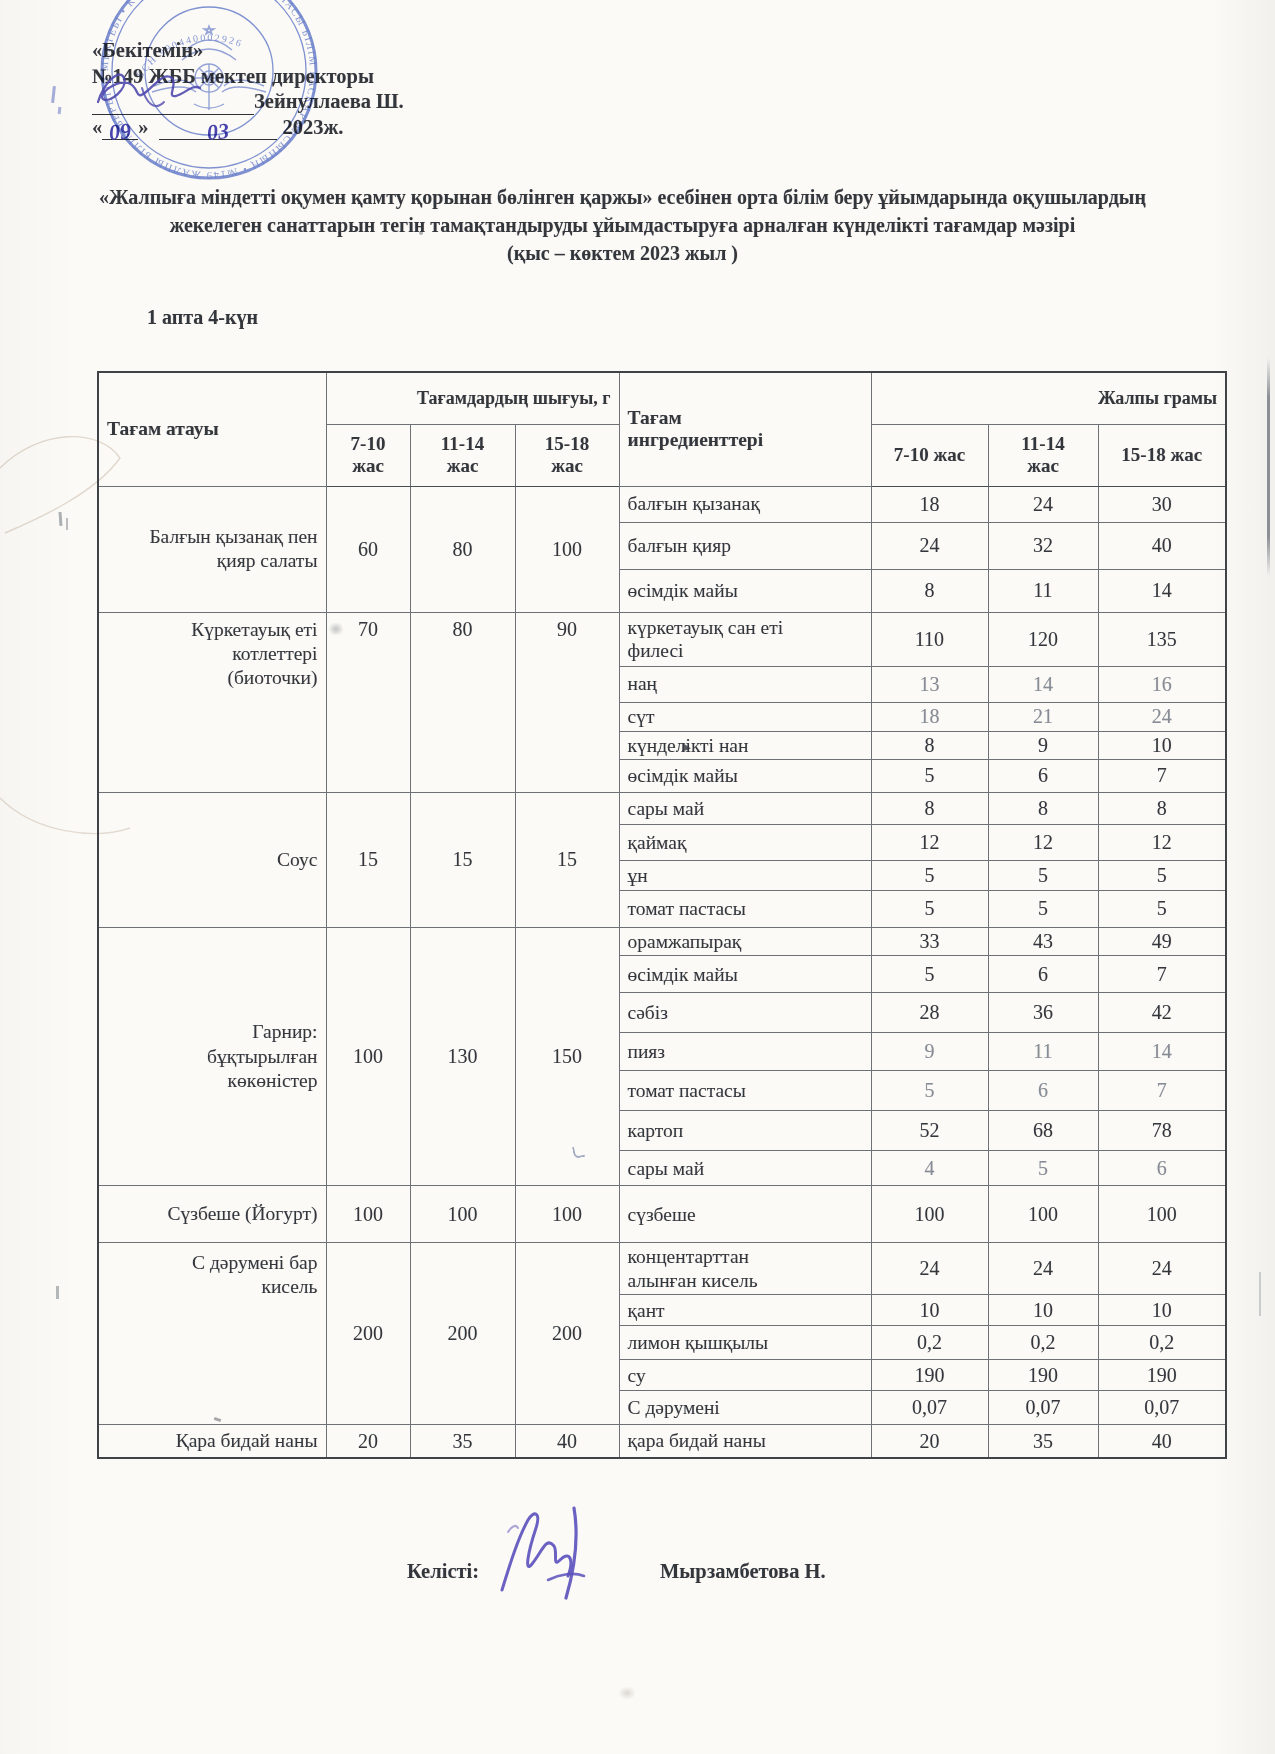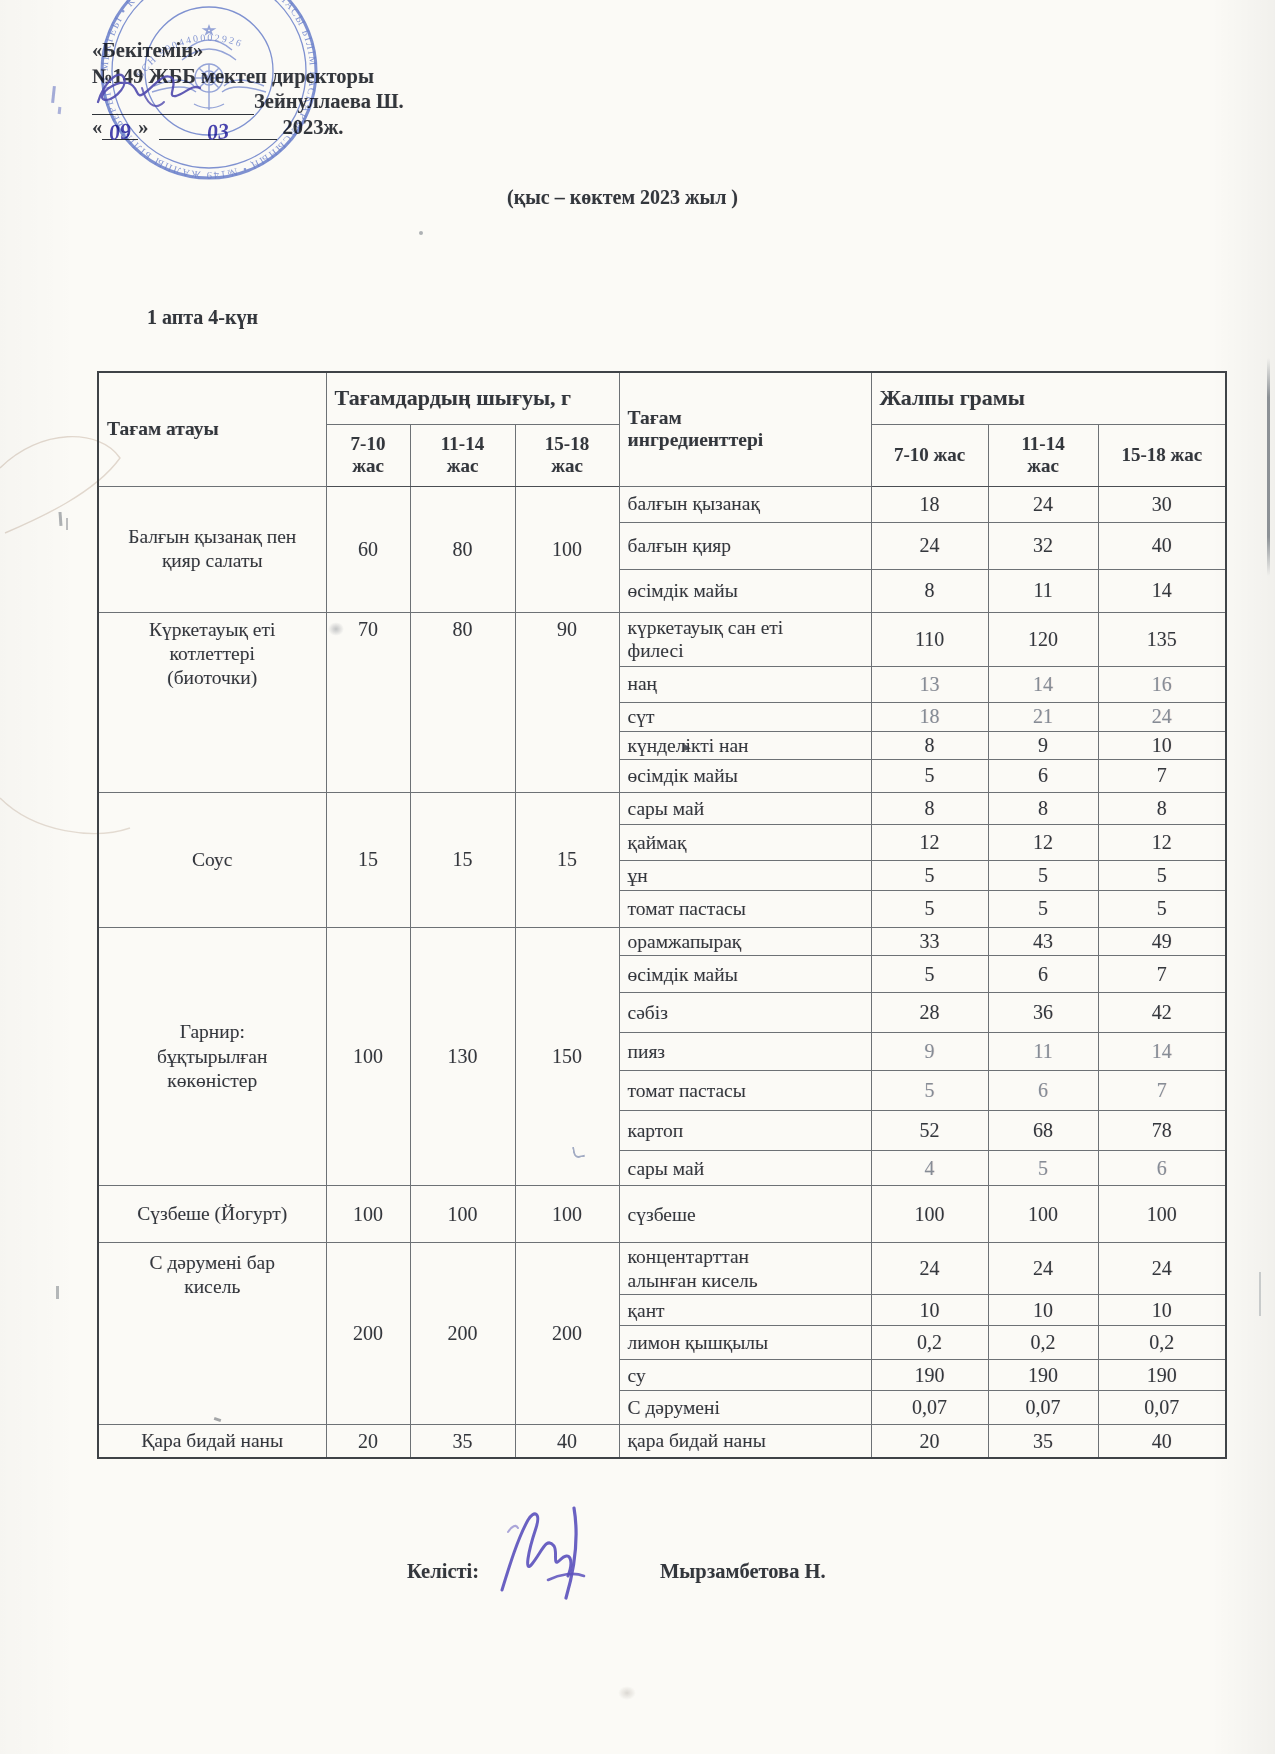--- a/index.html
+++ b/index.html
@@ -33,26 +33,26 @@
   
   .menu-table{
     position:absolute; left:97px; top:371px; width:1128px;
     border-collapse:collapse; table-layout:fixed; font-size:19.5px;
     z-index:2;
   }
   .menu-table th,.menu-table td{ border:1px solid #6d7175; padding:2px 8px; }
   .menu-table{ border:2px solid #3f4347; }
   .menu-table thead th{ font-weight:bold; background:transparent; }
   .th-dish{ text-align:left; padding-left:10px; }
-  .th-group{ text-align:left; font-size:22px;}
+  .th-group{ text-align:right; font-size:18px;}
   .th-ingr{ text-align:left; padding-left:10px; white-space:pre-line;}
   .th-age{ text-align:center; font-size:19px; line-height:1.18; white-space:pre-line; }
   .menu-table thead tr.h2 th{ border-bottom:1.6px solid #4a4e53; }
 
-  .dish-cell{ text-align:center; padding-left:9px; line-height:1.24; white-space:pre-line; vertical-align:middle;}
+  .dish-cell{ text-align:right; padding-left:9px; line-height:1.24; white-space:pre-line; vertical-align:middle;}
   .ingr-cell{ text-align:left; padding-left:12px; line-height:1.2; white-space:pre-line; vertical-align:middle;}
   .num-cell{ text-align:center; font-size:20px; vertical-align:middle;}
   tr.block-start td{ border-top:1.6px solid #494d52; }
   .menu-table tbody tr:not(.block-start) td{ border-top:1px solid #9599a0; }
   .menu-table tbody tr:nth-child(4n+1):not(.block-start) td{ border-top-color:#a3887c; }
   .menu-table tbody tr:nth-child(4n+3):not(.block-start) td{ border-top-color:#7d958c; }
   tr.b1 .dish-cell, tr.b1 .out-cell{ vertical-align:top; padding-top:5px; }
   tr.b5 .dish-cell{ vertical-align:top; padding-top:8px; }
   tr.faded .num-cell{ color:#868c95; }
 
@@ -132,20 +132,21 @@
       <span>«</span><span class="u u-day"><span class="hw">09</span></span><span>»</span><span class="u u-month"><span class="hw">03</span></span><span>2023ж.</span>
     </div>
   </div>
 
   <svg class="appr-sign" width="170" height="66" viewBox="0 0 170 66">
     <path d="M8 44 C14 24 30 10 34 20 C38 30 20 46 13 41 C8 37 24 22 38 25 C50 28 44 44 56 34 C66 26 74 14 82 20 C88 26 76 40 86 38 C96 35 102 26 110 30" fill="none" stroke="#4f49ae" stroke-width="2.3" stroke-linecap="round" opacity="0.9"></path>
     <path d="M52 30 C56 44 64 54 74 44" fill="none" stroke="#4f49ae" stroke-width="2" stroke-linecap="round" opacity="0.8"></path>
   </svg>
 
   <div class="title-wrap inktext">
+    <div>«Жалпыға міндетті оқумен қамту қорынан бөлінген қаржы» есебінен орта білім беру ұйымдарында оқушылардың жекелеген санаттарын тегін тамақтандыруды ұйымдастыруға арналған күнделікті тағамдар мәзірі</div>
     <div>(қыс – көктем 2023 жыл )</div>
   </div>
   <div class="week-label inktext">1 апта 4-күн</div>
 
   <table class="menu-table inktext">
     <colgroup>
       <col style="width:228px">
         <col style="width:84px">
         <col style="width:105px">
         <col style="width:104px">

